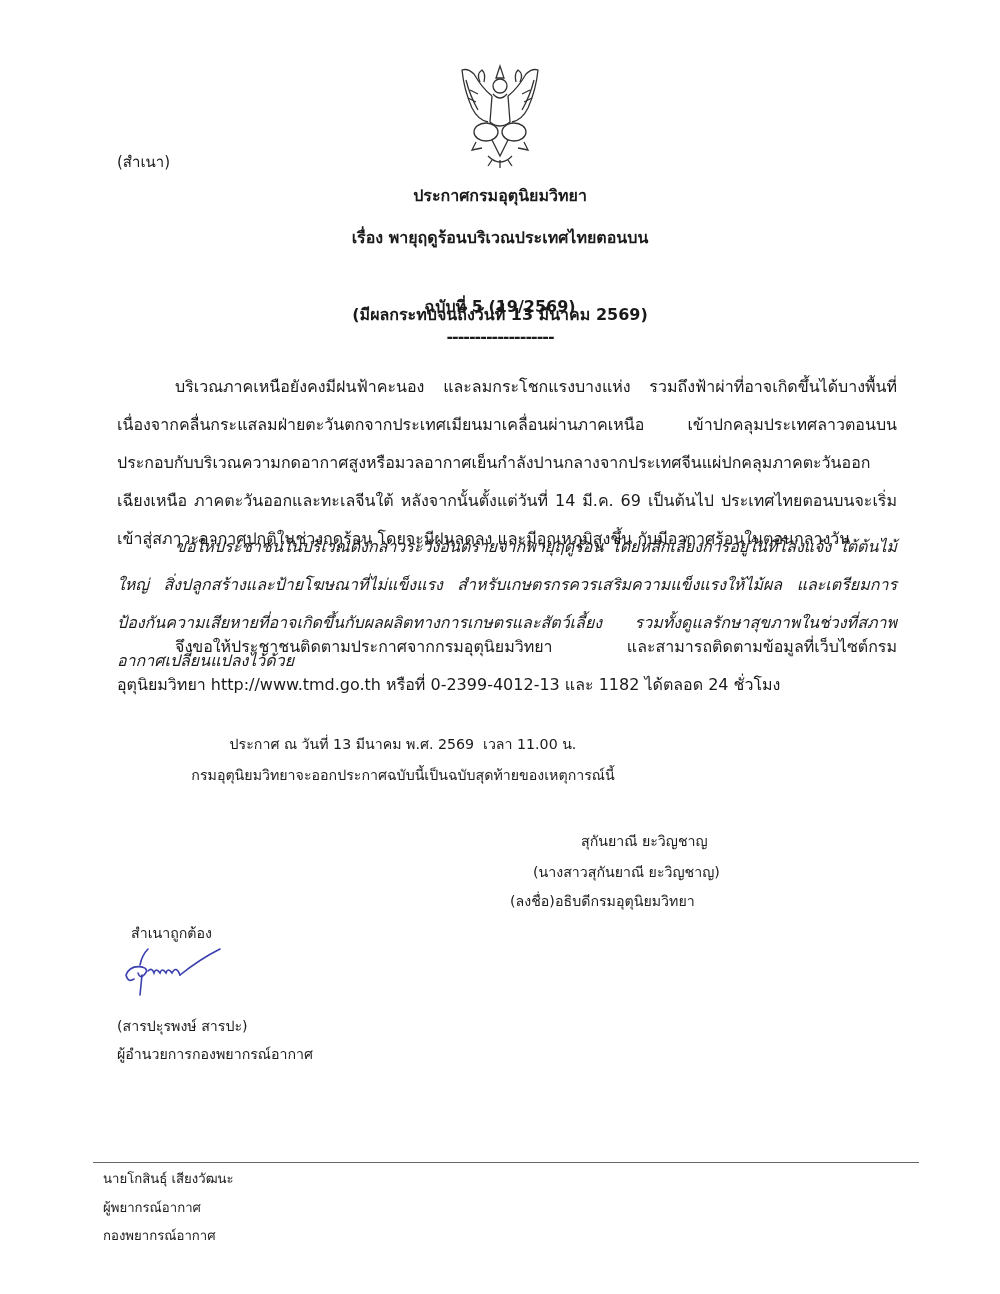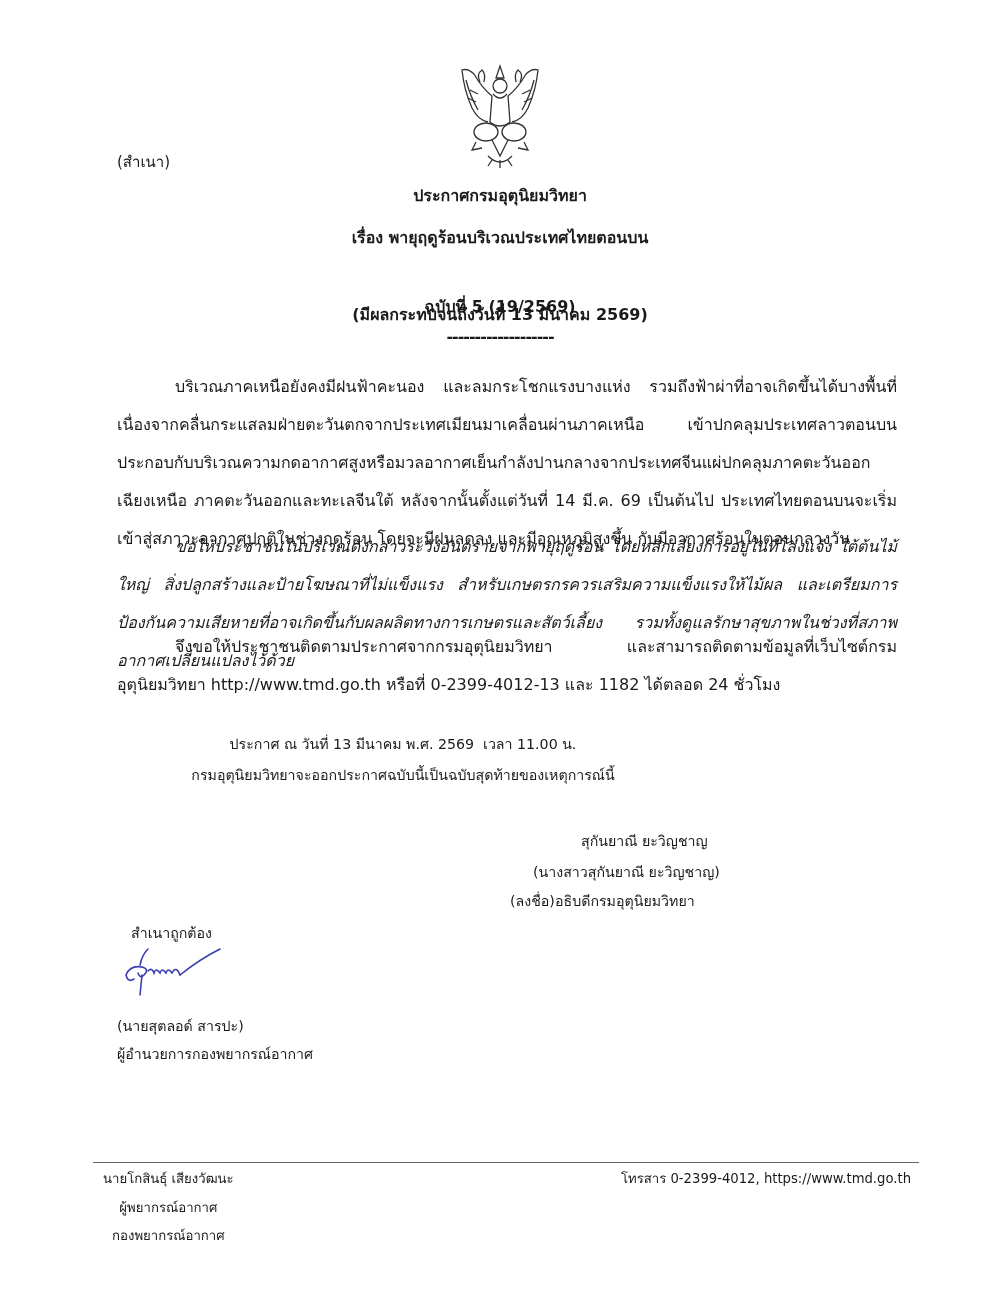--- a/index.html
+++ b/index.html
@@ -31,21 +31,21 @@
   .s2 { left: 533px; top: 861px; }
   .s3 { left: 555px; top: 890px; }
   .cc-label { left: 131px; top: 922px; font-size: 14.2px; }
   .signature { left: 120px; top: 945px; width: 110px; height: 55px; }
   .cc-name { left: 117px; top: 1015px; font-size: 14.2px; }
   .cc-pos { left: 117px; top: 1043px; font-size: 14.2px; }
   .footer-rule { left: 93px; top: 1162px; width: 826px; height: 0; border-top: 1px solid #666; }
   .foot { font-size: 13.2px; line-height: 28.5px; }
   .foot-left { left: 103px; top: 1165px; }
   .foot-right { right: 89px; top: 1165px; text-align: right; }
-  .foot div { white-space: nowrap; text-align: center; }
+  .foot div { white-space: nowrap; }
 </style>
 </head>
 <body>
 
 <div class="abs emblem">
   <svg width="96" height="112" viewBox="0 0 96 112">
     <g fill="none" stroke="#333" stroke-width="1.3">
       <path d="M48 6 L44 18 L52 18 Z"></path>
       <circle cx="48" cy="26" r="7"></circle>
       <path d="M41 34 Q48 42 55 34"></path>
@@ -94,26 +94,25 @@
     <g fill="none" stroke="#3a3fb0" stroke-width="1.6" stroke-linecap="round">
       <path d="M20 20 Q22 10 28 4"></path>
       <path d="M22 22 Q10 20 6 30 Q8 38 14 34"></path>
       <path d="M22 22 Q30 24 24 30 Q20 34 18 28"></path>
       <path d="M22 30 L20 50"></path>
       <path d="M28 26 Q32 22 34 28 Q36 22 40 28 Q42 22 46 28 Q48 22 52 28 Q56 20 60 30"></path>
       <path d="M60 30 Q80 14 100 4"></path>
     </g>
   </svg>
 </div>
-<div class="abs cc-name">(นายสุตลอด์ สารปะ)</div>
+<div class="abs cc-name">(สารปะุรพงษ์ สารปะ)</div>
 <div class="abs cc-pos">ผู้อำนวยการกองพยากรณ์อากาศ</div>
 
 <div class="abs footer-rule"></div>
 
 <div class="abs foot foot-left">
   <div>นายโกสินธุ์ เสียงวัฒนะ</div>
   <div>ผู้พยากรณ์อากาศ</div>
   <div>กองพยากรณ์อากาศ</div>
 </div>
 
 <div class="abs foot foot-right">
-  <div>โทรสาร 0-2399-4012, https://www.tmd.go.th</div>
 </div>
 
 </body></html>

